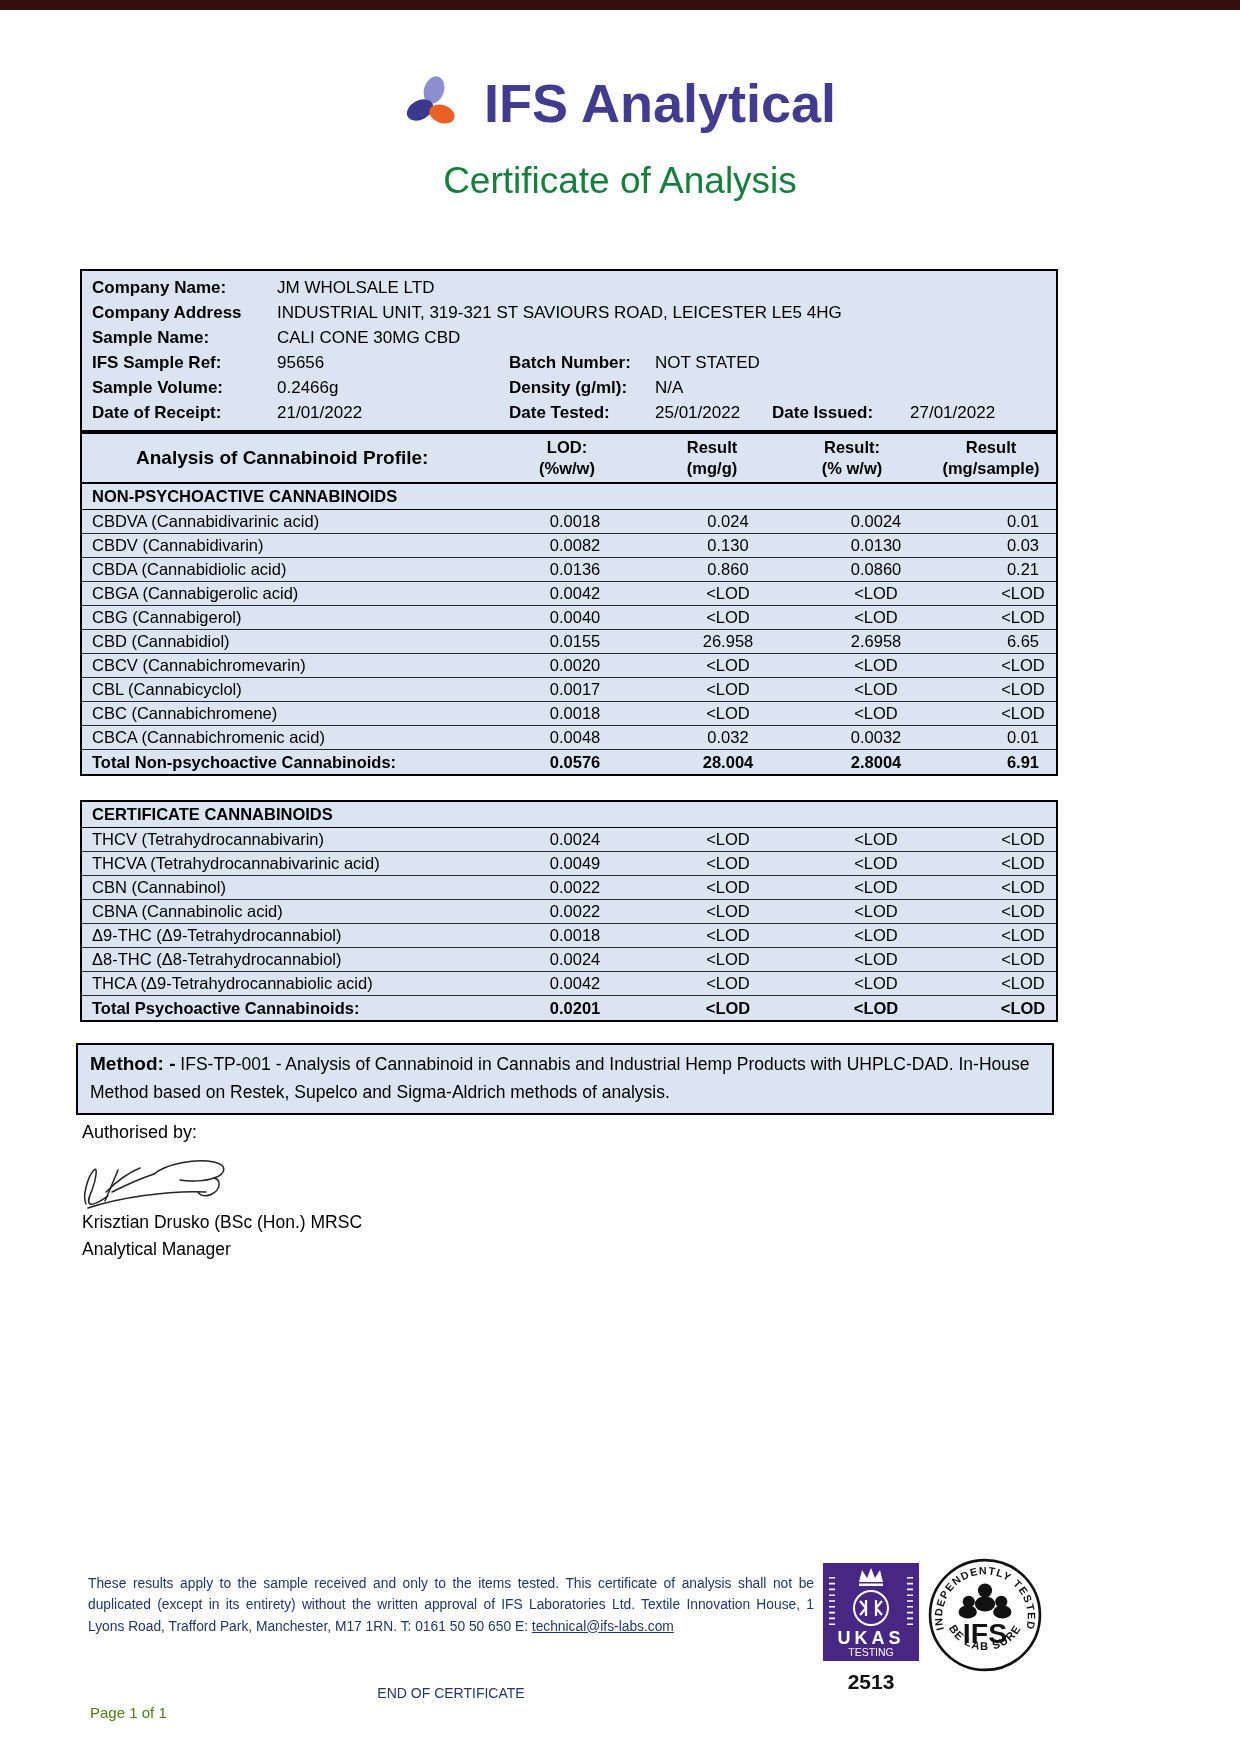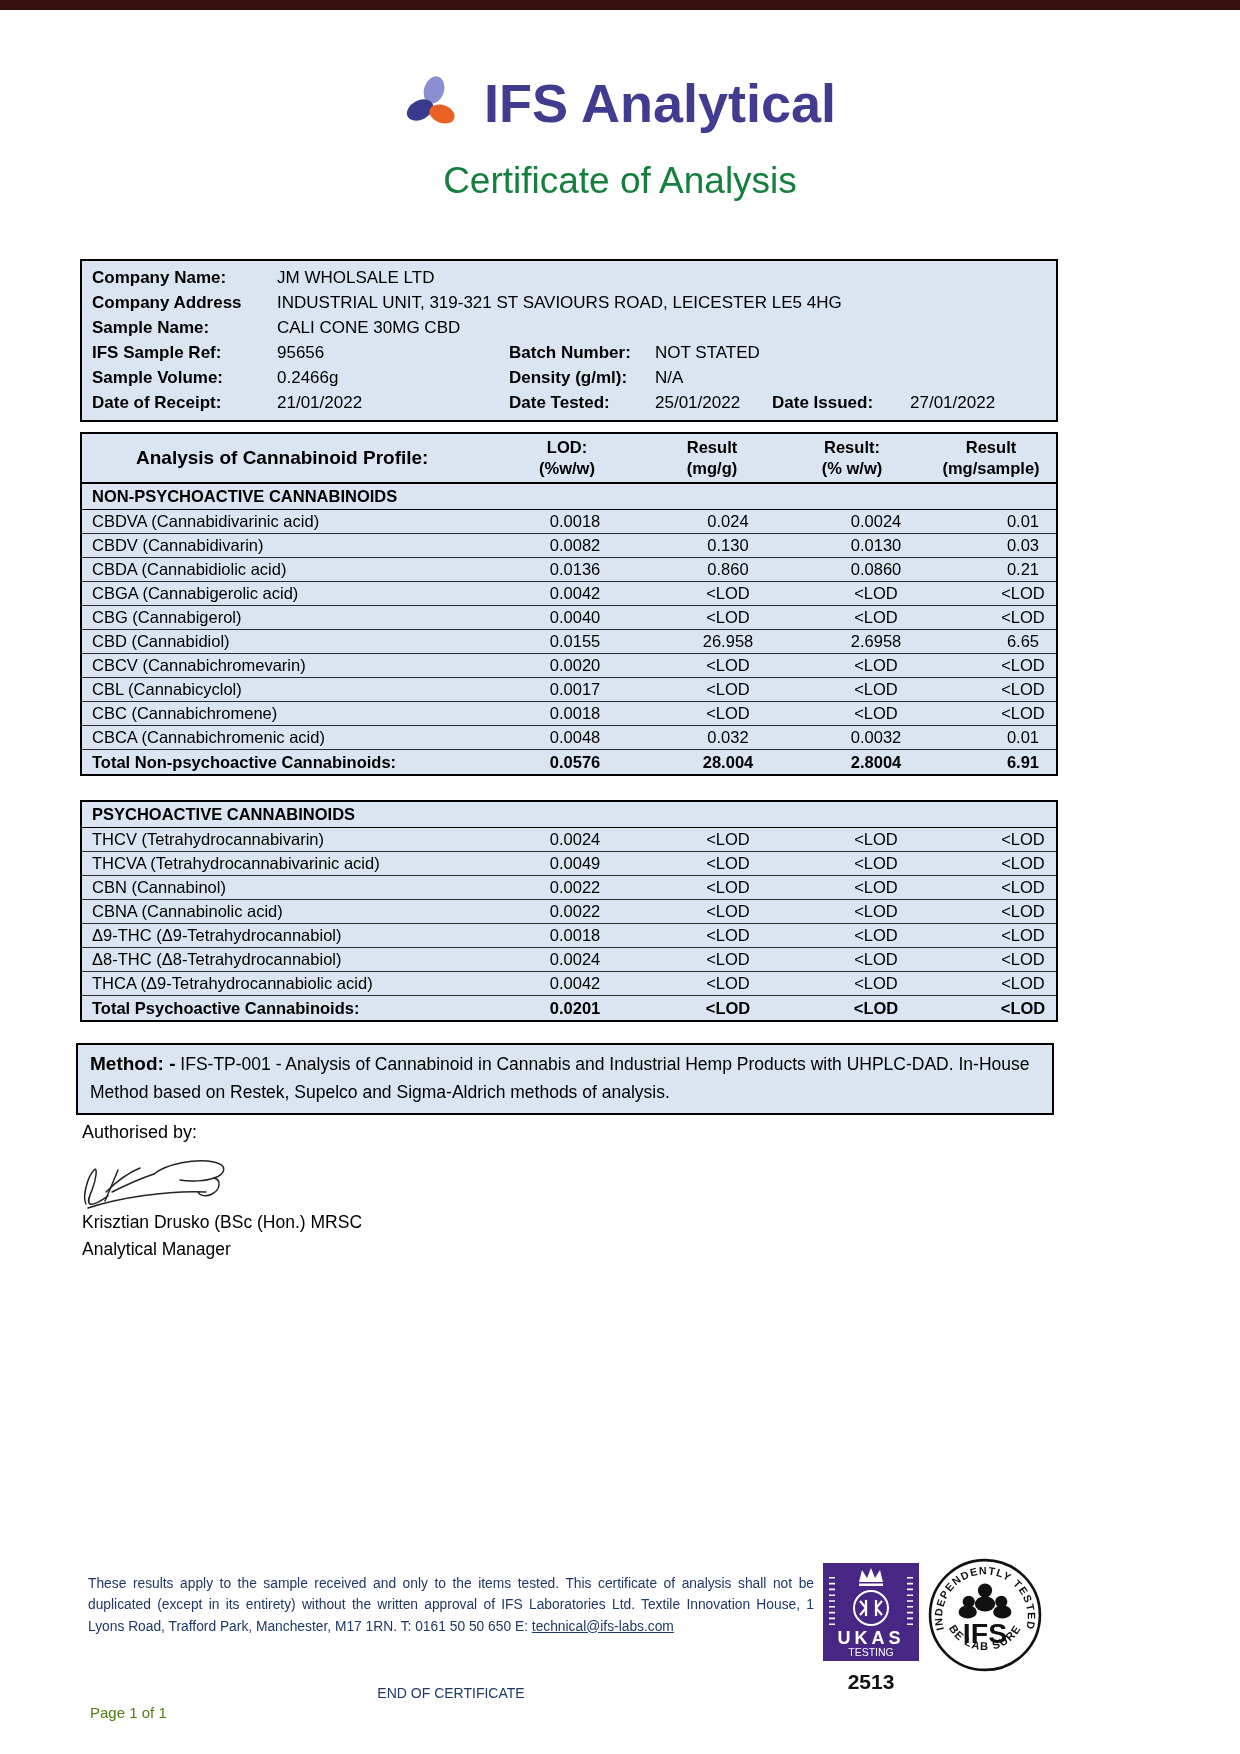--- a/index.html
+++ b/index.html
@@ -10,21 +10,21 @@
     overflow: hidden;
   }
   .topbar { position: absolute; top: 0; left: 0; width: 1240px; height: 10px; background: #350e0e; }
 
   
   .logo-row { position: absolute; top: 72px; left: 0; width: 1240px; display: flex; justify-content: center; align-items: center; gap: 22px; }
   .logo-text { font-size: 54px; font-weight: bold; color: #413c8f; }
   .doc-title { position: absolute; top: 160px; left: 0; width: 1240px; text-align: center; font-size: 37px; color: #15803d; }
 
   
-  .info-table { position: absolute; top: 259px; left: 80px; width: 978px; background: #dbe5f1; border: 2px solid #000; padding: 4px 0 5px; }
+  .info-table { position: absolute; top: 269px; left: 80px; width: 978px; background: #dbe5f1; border: 2px solid #000; padding: 4px 0 5px; }
   .info-row { display: grid; grid-template-columns: 195px 222px 156px 107px 148px 1fr; height: 25px; align-items: center; font-size: 17px; }
   .info-label { font-weight: bold; padding-left: 10px; white-space: nowrap; }
   .info-value { white-space: nowrap; }
   .span-rest { grid-column: 2 / -1; }
   .span-4 { grid-column: 4 / -1; }
 
   
   .atable { position: absolute; left: 80px; width: 978px; background: #dbe5f1; border: 2px solid #000; }
   #analysis-table { top: 432px; }
   #psycho-table { top: 800px; }
@@ -216,21 +216,21 @@
   <div class="arow total">
     <div class="name">Total Non-psychoactive Cannabinoids:</div>
     <div class="num">0.0576</div>
     <div class="num">28.004</div>
     <div class="num">2.8004</div>
     <div class="num">6.91</div>
   </div>
 </div>
 
 <div class="atable" id="psycho-table">
-  <div class="section-row">PSYCHOACTIVE CANNABINOIDS</div>
+  <div class="section-row">CERTIFICATE CANNABINOIDS</div>
   <div>
 
       <div class="arow">
         <div class="name">THCV (Tetrahydrocannabivarin)</div>
         <div class="num">0.0024</div>
         <div class="num">&lt;LOD</div>
         <div class="num">&lt;LOD</div>
         <div class="num">&lt;LOD</div>
       </div>
 

